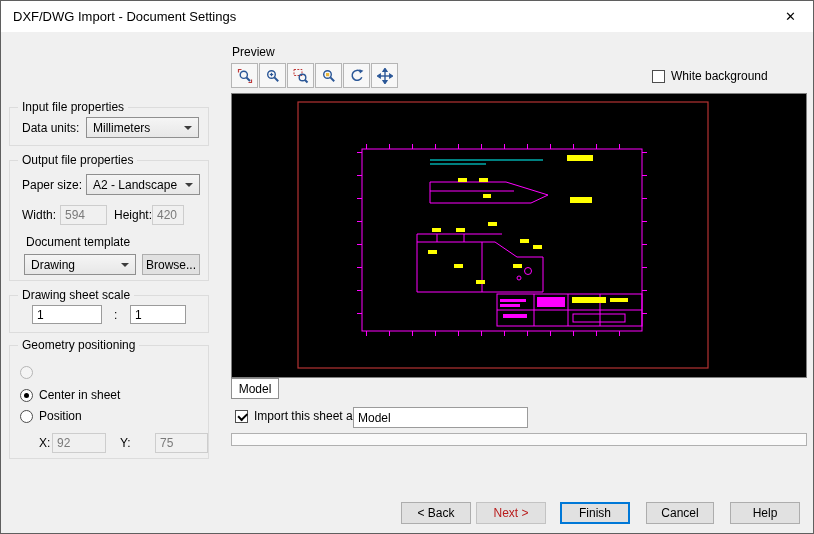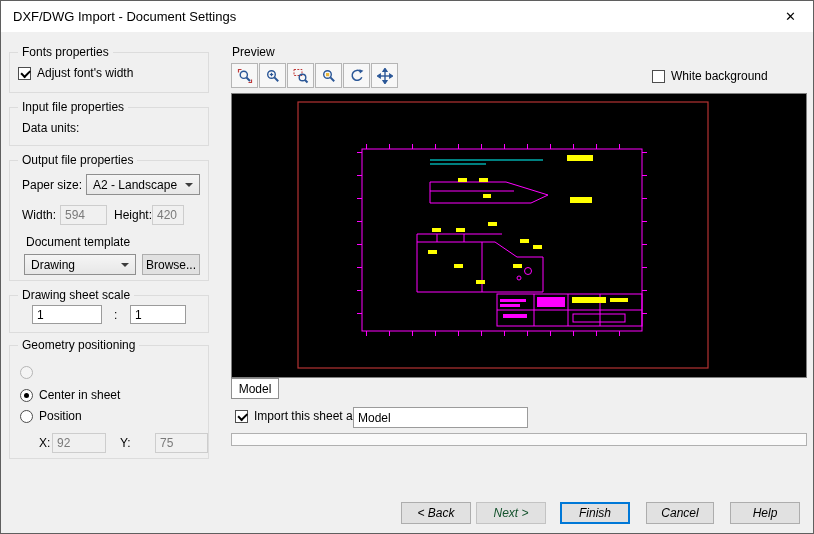--- a/index.html
+++ b/index.html
@@ -15,23 +15,23 @@
   .lbl-disabled{color:#9e9e9e;}
   .checkbox{position:relative;width:13px;height:13px;border:1px solid #4d4d4d;background:#fff;display:inline-block;box-sizing:border-box;flex:0 0 auto;}
   .checkbox.checked::after{content:"";position:absolute;left:1.5px;top:2px;width:7px;height:3.5px;border-left:2px solid #000;border-bottom:2px solid #000;transform:rotate(-45deg);}
   .radio{position:relative;width:13px;height:13px;border:1px solid #4d4d4d;border-radius:50%;background:#fff;display:inline-block;box-sizing:border-box;flex:0 0 auto;}
   .radio.selected::after{content:"";position:absolute;left:3px;top:3px;width:5px;height:5px;border-radius:50%;background:#000;}
   .radio.disabled{border-color:#b5b5b5;background:#f4f4f4;}
   .combo{position:absolute;height:21px;box-sizing:border-box;border:1px solid #8f8f8f;background:linear-gradient(#f5f5f5,#e7e7e7);display:flex;align-items:center;justify-content:space-between;padding:0 6px;cursor:default;}
   .combo-arrow{width:0;height:0;border-left:4px solid transparent;border-right:4px solid transparent;border-top:4px solid #3c3c3c;flex:0 0 auto;margin-left:6px;}
   .field{position:absolute;box-sizing:border-box;height:20px;border:1px solid #9b9b9b;background:#fff;padding:1px 4px;font-family:"Liberation Sans",sans-serif;font-size:12px;color:#000;}
   .field.off{background:#f0f0f0;color:#7a7a7a;border-color:#cdcdcd;}
-  .btn{position:absolute;top:501px;height:22px;background:#e1e1e1;border:1px solid #adadad;font-family:"Liberation Sans",sans-serif;font-size:12px;padding:0;cursor:default;box-sizing:border-box;font-style:italic;}
+  .btn{position:absolute;top:501px;height:22px;background:#e1e1e1;border:1px solid #adadad;font-family:"Liberation Sans",sans-serif;font-size:12px;padding:0;cursor:default;box-sizing:border-box;}
   .btn.default{border:2px solid #0078d7;}
-  .btn.off{color:#14532d;border-color:#c3c3c3;}
+  .btn.off{color:#b91c1c;border-color:#c3c3c3;}
   .pushbtn{position:absolute;box-sizing:border-box;height:21px;background:#e1e1e1;border:1px solid #adadad;font-family:"Liberation Sans",sans-serif;font-size:12px;padding:0;cursor:default;}
   .tbtn{position:absolute;top:62px;width:27px;height:25px;box-sizing:border-box;border:1px solid #b5b5b5;background:#f7f7f7;display:flex;align-items:center;justify-content:center;padding:0;cursor:default;}
   .tbtn svg{width:16px;height:16px;display:block;}
   .preview-area{position:absolute;left:230px;top:92px;width:576px;height:285px;background:#000;border:1px solid #7f7f7f;box-sizing:border-box;}
   .preview-area svg{display:block;width:574px;height:283px;}
   .sheet-tab{position:absolute;left:230px;top:377px;width:48px;height:21px;background:#ffffff;border:1px solid #8f8f8f;box-sizing:border-box;display:flex;align-items:center;justify-content:center;}
   .progress{position:absolute;left:230px;top:432px;width:576px;height:13px;border:1px solid #b0b0b0;background:#fafafa;box-sizing:border-box;}
   .s-red{stroke:#b43333;fill:none;stroke-width:1.2;}
   .s-mag{stroke:#ff00ff;fill:none;stroke-width:1;}
   .s-cyan{stroke:#00ffff;fill:none;stroke-width:1.2;}
@@ -43,31 +43,28 @@
 
 <div class="window">
 
   <div class="titlebar">
     <span class="title">DXF/DWG Import - Document Settings</span>
     <div class="close-btn">
       <span>✕</span>
     </div>
   </div>
 
-  <div class="group" style="left:8px;top:51px;width:200px;height:41px;">
-    <span class="group-label">Fonts properties</span>
-    <div class="row" style="left:8px;top:13px;">
-      <span class="checkbox checked"></span>
-      <span class="lbl">Adjust font's width</span>
-    </div>
-  </div>
 
   <div class="group" style="left:8px;top:106px;width:200px;height:39px;">
     <span class="group-label">Input file properties</span>
     <span class="lbl" style="position:absolute;left:12px;top:13px;">Data units:</span>
+    <div class="combo" style="left:76px;top:9px;width:113px;">
+      <span>Millimeters</span>
+      <span class="combo-arrow"></span>
+    </div>
   </div>
 
   <div class="group" style="left:8px;top:159px;width:200px;height:121px;">
     <span class="group-label">Output file properties</span>
     <span class="lbl" style="position:absolute;left:12px;top:17px;">Paper size:</span>
     <div class="combo" style="left:76px;top:13px;width:114px;">
       <span>A2 - Landscape</span>
       <span class="combo-arrow"></span>
     </div>
     <span class="lbl" style="position:absolute;left:12px;top:47px;">Width:</span>

